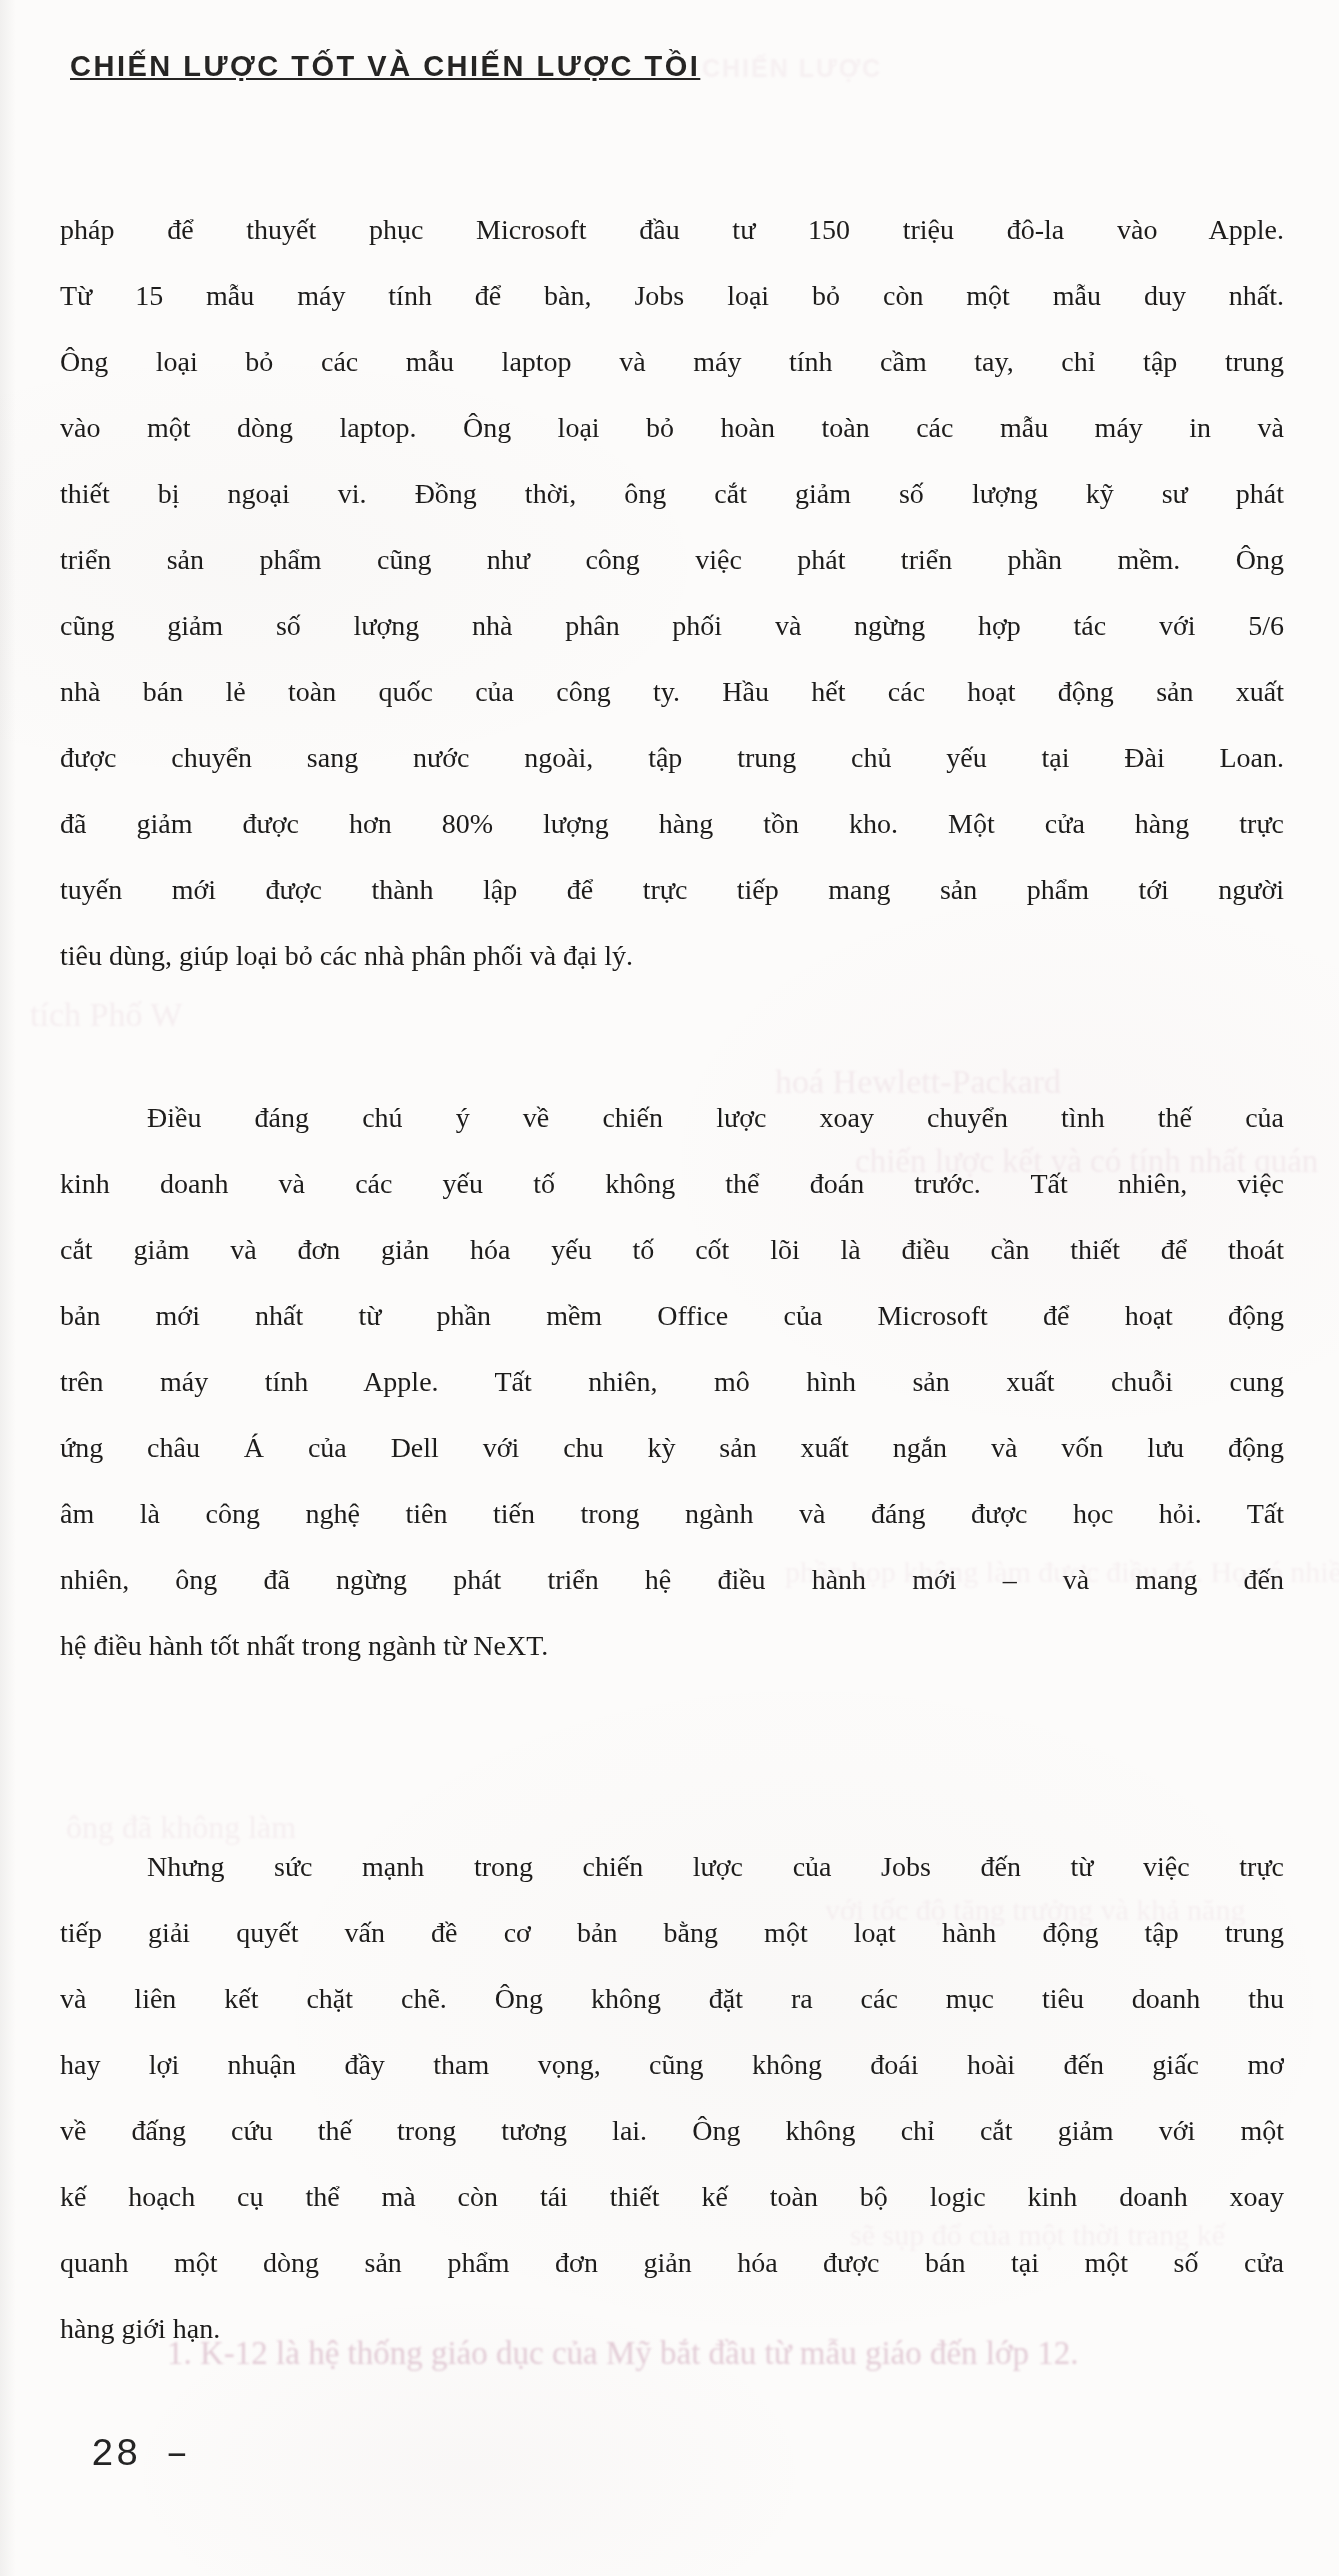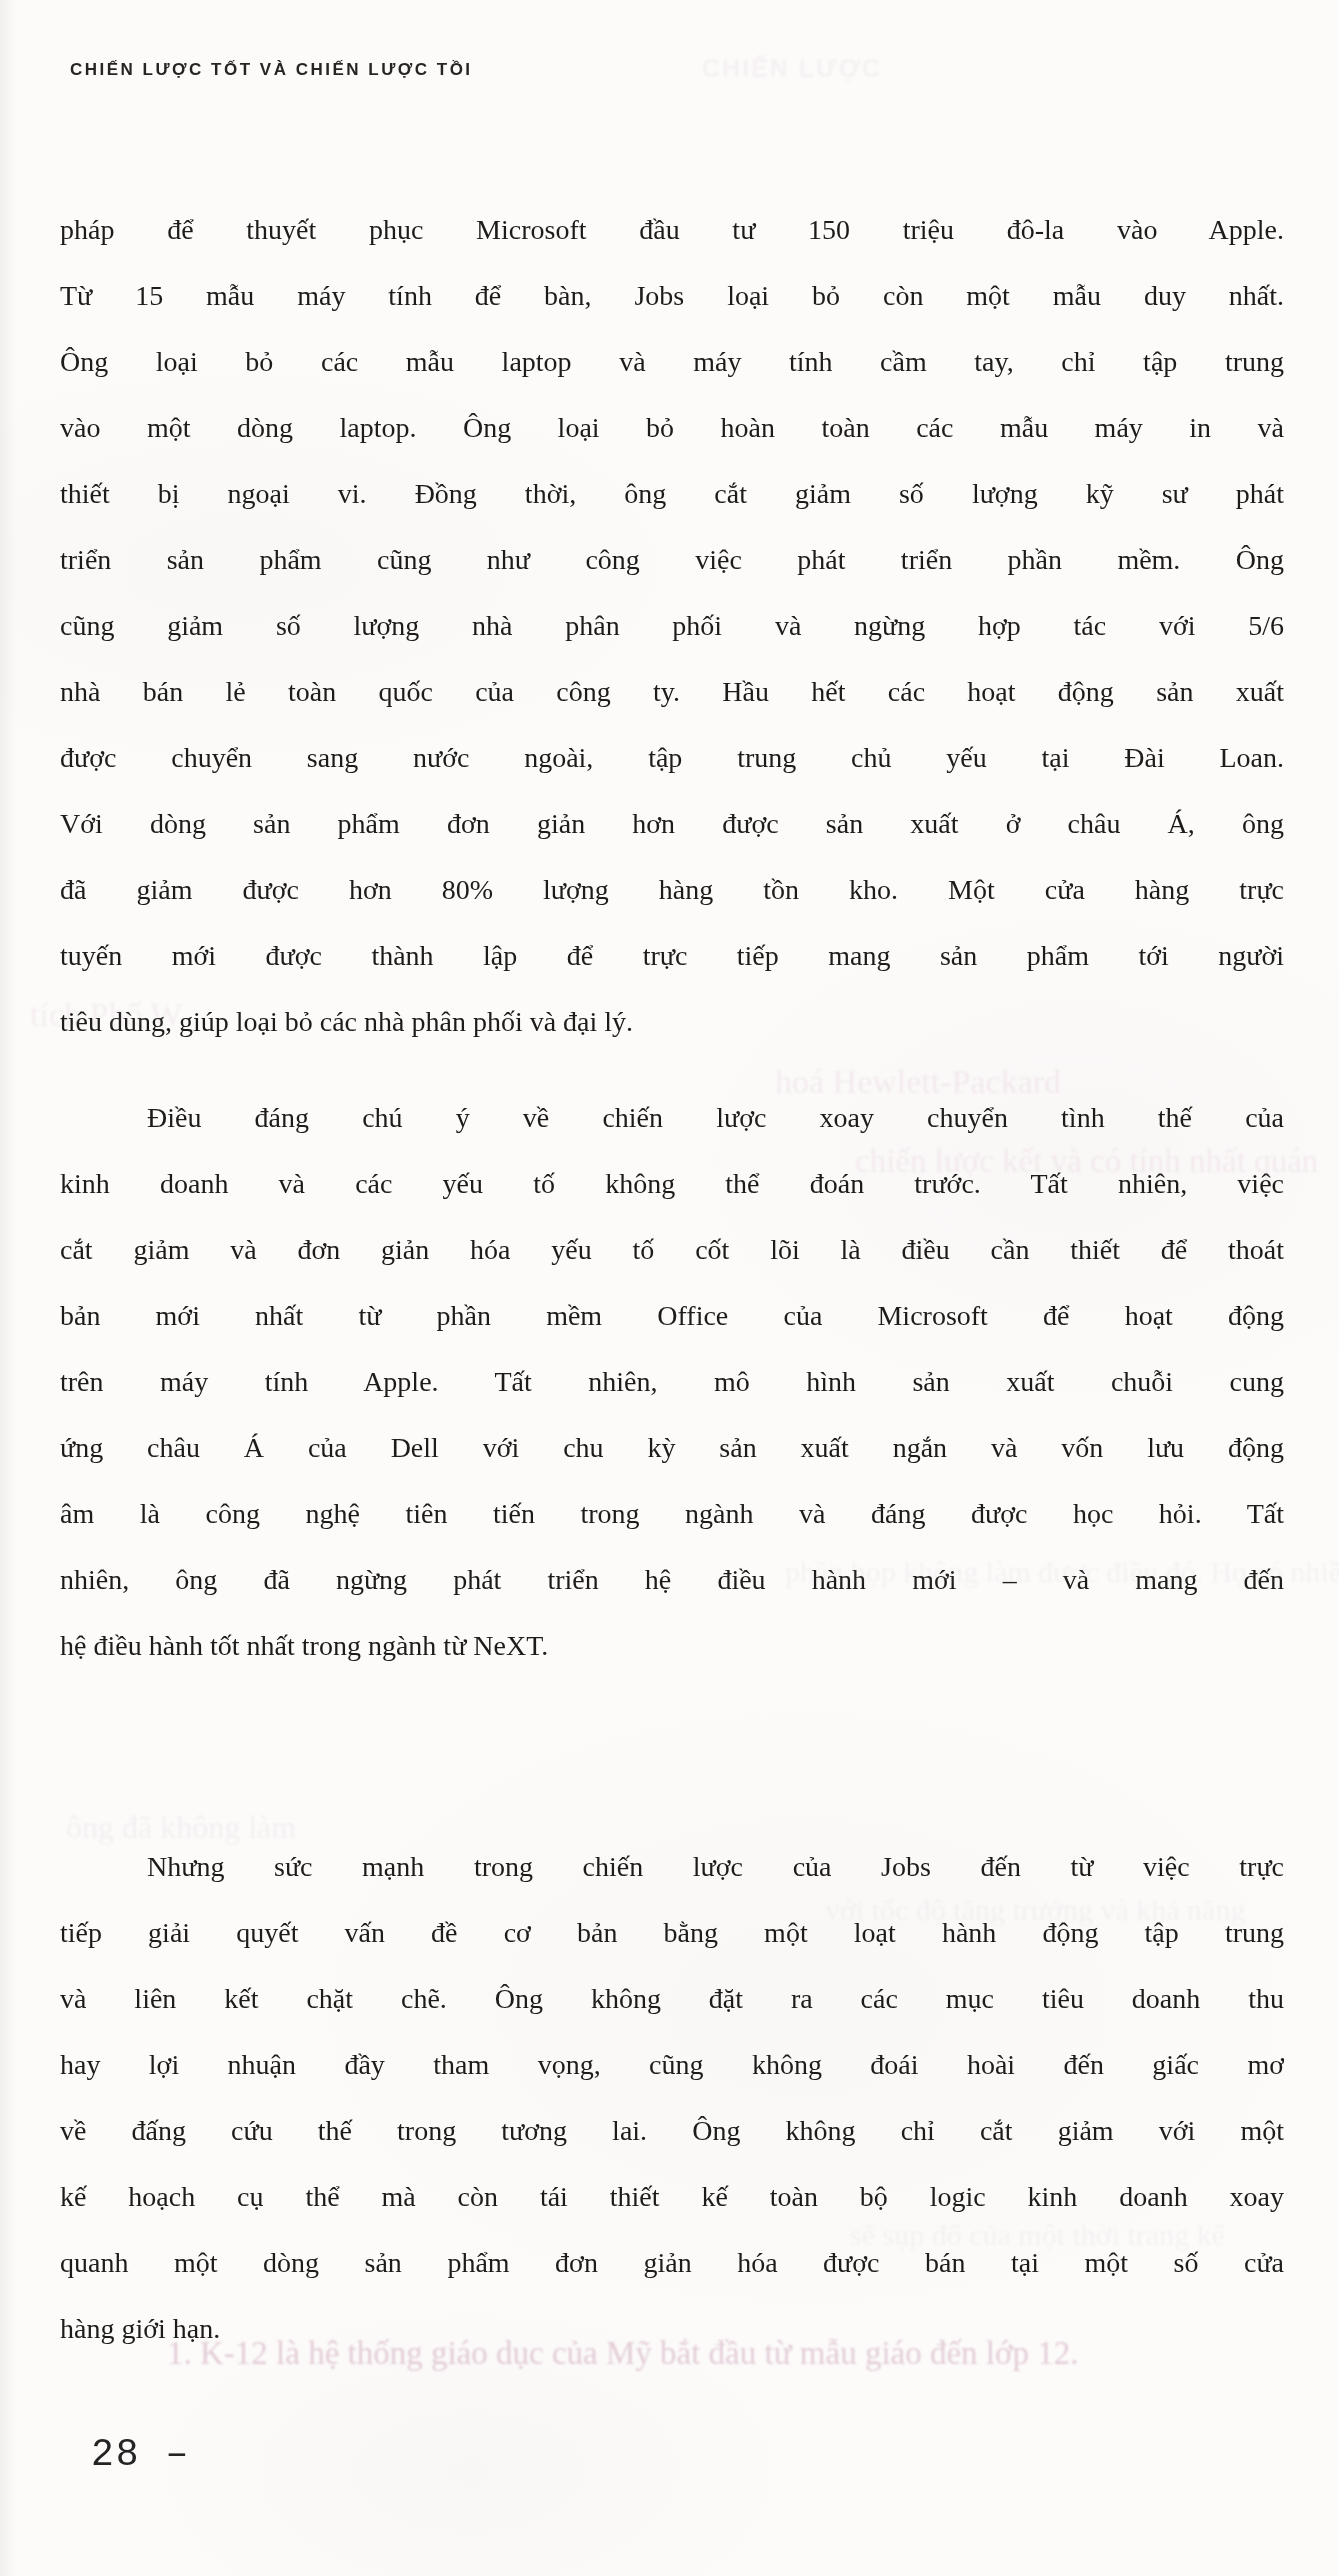--- a/index.html
+++ b/index.html
@@ -12,25 +12,26 @@
       linear-gradient(to right, rgba(90,85,82,.07), rgba(90,85,82,0) 16px),
       radial-gradient(ellipse 696px 318px at 18% 22%, rgba(120,110,105,.022), rgba(120,110,105,0) 70%),
       radial-gradient(ellipse 596px 398px at 80% 45%, rgba(170,120,140,.03), rgba(170,120,140,0) 70%),
       radial-gradient(ellipse 795px 497px at 60% 78%, rgba(120,110,105,.025), rgba(120,110,105,0) 70%),
       radial-gradient(ellipse 497px 258px at 35% 96%, rgba(150,120,130,.03), rgba(150,120,130,0) 70%),
       #fcfbfa;
     font-family:"Liberation Serif", serif;
     color:#1d1c1b;
   }
   .running-header{
-    position:absolute;left:70px;top:60px;
+    position:absolute;left:70px;top:50px;
     font-family:"Liberation Sans", sans-serif;
-    font-size:17px;font-weight:700;letter-spacing:2.5px;
+    font-size:29px;font-weight:700;letter-spacing:2.5px;
     color:#262524;
     white-space:nowrap;
+    text-decoration:underline;
   }
   .body-text{
     position:absolute;left:60px;width:1224px;
     font-size:28px;
     color:#1d1c1b;
   }
   .para{display:block;}
   .line{
     display:block;
     height:66px;
@@ -67,21 +68,20 @@
       <div class="para body-text" style="top: 197px;">
         <div class="line justify">pháp để thuyết phục Microsoft đầu tư 150 triệu đô-la vào Apple.</div>
         <div class="line justify">Từ 15 mẫu máy tính để bàn, Jobs loại bỏ còn một mẫu duy nhất.</div>
         <div class="line justify">Ông loại bỏ các mẫu laptop và máy tính cầm tay, chỉ tập trung</div>
         <div class="line justify">vào một dòng laptop. Ông loại bỏ hoàn toàn các mẫu máy in và</div>
         <div class="line justify">thiết bị ngoại vi. Đồng thời, ông cắt giảm số lượng kỹ sư phát</div>
         <div class="line justify">triển sản phẩm cũng như công việc phát triển phần mềm. Ông</div>
         <div class="line justify">cũng giảm số lượng nhà phân phối và ngừng hợp tác với 5/6</div>
         <div class="line justify">nhà bán lẻ toàn quốc của công ty. Hầu hết các hoạt động sản xuất</div>
         <div class="line justify">được chuyển sang nước ngoài, tập trung chủ yếu tại Đài Loan.</div>
-        <div class="line justify">Với dòng sản phẩm đơn giản hơn được sản xuất ở châu Á, ông</div>
         <div class="line justify">đã giảm được hơn 80% lượng hàng tồn kho. Một cửa hàng trực</div>
         <div class="line justify">tuyến mới được thành lập để trực tiếp mang sản phẩm tới người</div>
         <div class="line">tiêu dùng, giúp loại bỏ các nhà phân phối và đại lý.</div>
       </div>
       <div class="para body-text" style="top: 1085px;">
         <div class="line justify indent">Điều đáng chú ý về chiến lược xoay chuyển tình thế của</div>
         <div class="line justify">kinh doanh và các yếu tố không thể đoán trước. Tất nhiên, việc</div>
         <div class="line justify">cắt giảm và đơn giản hóa yếu tố cốt lõi là điều cần thiết để thoát</div>
         <div class="line justify">bản mới nhất từ phần mềm Office của Microsoft để hoạt động</div>
         <div class="line justify">trên máy tính Apple. Tất nhiên, mô hình sản xuất chuỗi cung</div>

